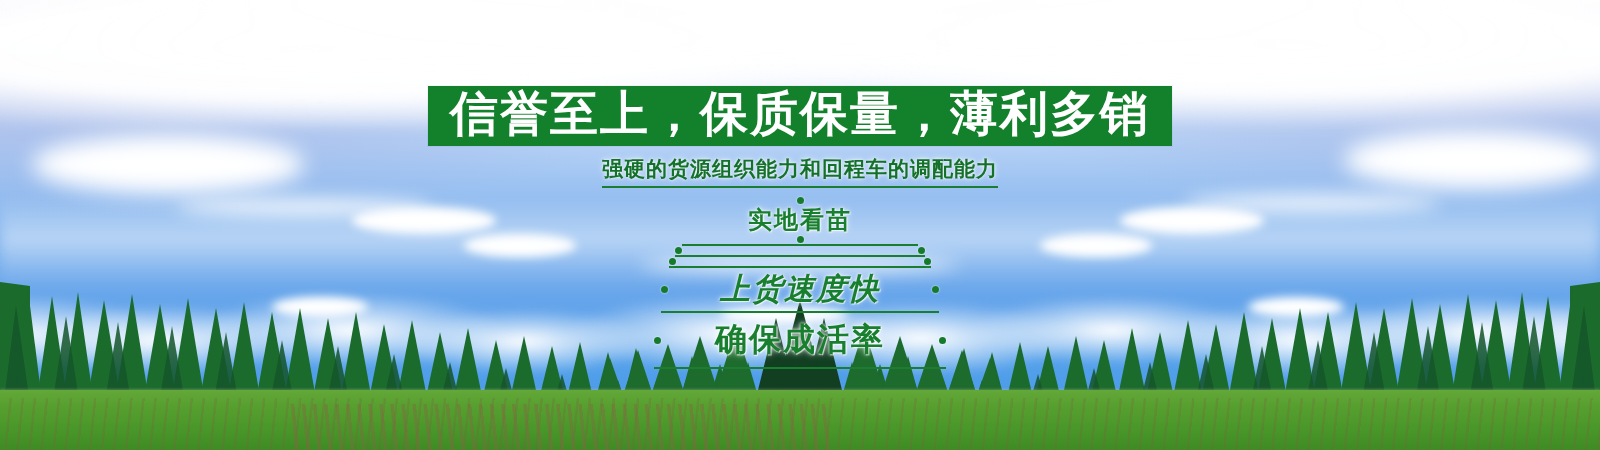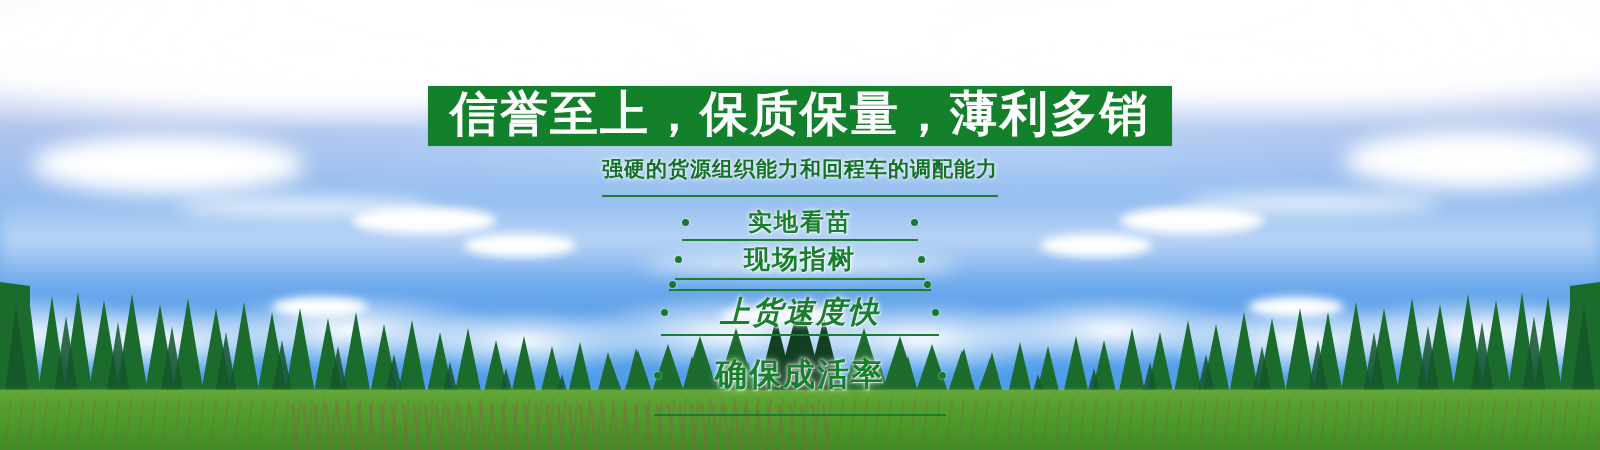--- a/index.html
+++ b/index.html
@@ -134,21 +134,21 @@
   .subtitle{
     margin-top:9px;
     font-family:"DejaVu Sans","Liberation Sans",sans-serif;
     font-weight:bold;
     font-size:21px;
     color:#14712a;
     letter-spacing:1px;
     white-space:nowrap;
     text-shadow:0 0 3px rgba(255,255,255,.9), 0 0 6px rgba(255,255,255,.75);
     border-bottom:2px solid #1a7d30;
-    padding-bottom:12px;
+    padding-bottom:3px;
   }
 
   .feature-list{
     margin-top:9px;
     display:flex;flex-direction:column;align-items:center;
   }
   .feature{
     display:flex;align-items:center;justify-content:center;
     border-bottom:2px solid #1a7d30;
     padding-bottom:1px;
@@ -166,25 +166,25 @@
     color:#187f2e;
     letter-spacing:2px;
     white-space:nowrap;
     text-shadow:
       0 0 3px rgba(255,255,255,.95),
       0 0 7px rgba(255,255,255,.8),
       1px 1px 0 rgba(255,255,255,.55);
   }
 
   
-  .f0 .ftxt{font-size:24px;} .f0{width:236px;} .f0 .ftxt{margin:0 16px;}
+  .f0 .ftxt{font-size:24px;} .f0{width:236px;flex-direction:column;} .f0 .ftxt{margin:0 16px;}
   .f1 .ftxt{font-size:26px;} .f1{width:250px;} .f1 .ftxt{margin:0 16px;}
   .f2 .ftxt{font-size:28px;} .f2{width:262px;} .f2 .ftxt{margin:0 16px;}
   .f3 .ftxt{font-size:30px;font-style:italic;} .f3{width:278px;} .f3 .ftxt{margin:0 17px;}
-  .f4 .ftxt{font-size:32px;} .f4{width:292px;} .f4 .ftxt{margin:16px 17px;}
+  .f4 .ftxt{font-size:32px;} .f4{width:292px;} .f4 .ftxt{margin:4px 17px;}
   .feature{justify-content:space-between;}
 </style>
 </head>
 <body>
 
 <div class="banner">
 
   <div class="sky"></div>
   <div class="sky-tint"></div>
 
@@ -361,21 +361,20 @@
     <div class="feature-list">
 
       <div class="feature f0">
         <span class="dot"></span>
         <span class="ftxt">实地看苗</span>
         <span class="dot"></span>
       </div>
 
       <div class="feature f1">
         <span class="dot"></span>
-        <span class="ftxt">现场指树</span>
         <span class="dot"></span>
       </div>
 
       <div class="feature f2">
         <span class="dot"></span>
         <span class="dot"></span>
       </div>
 
       <div class="feature f3">
         <span class="dot"></span>

